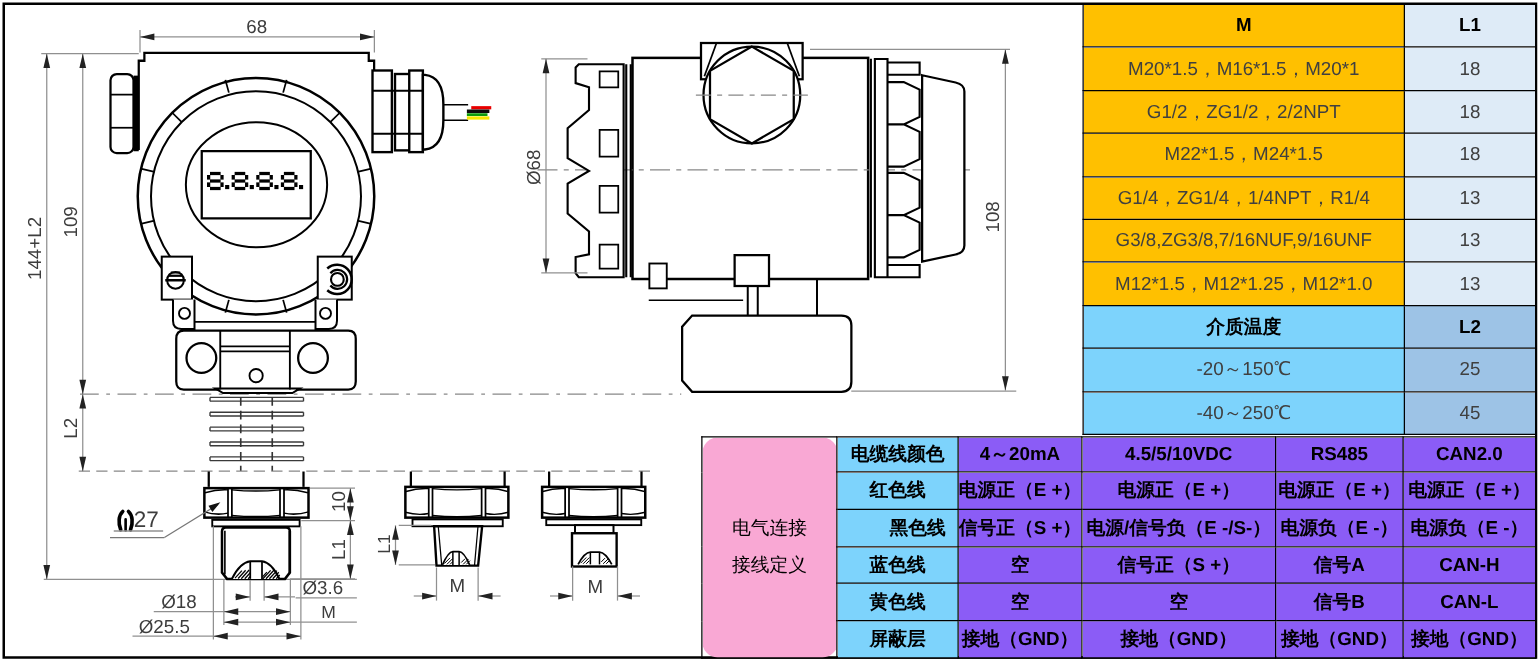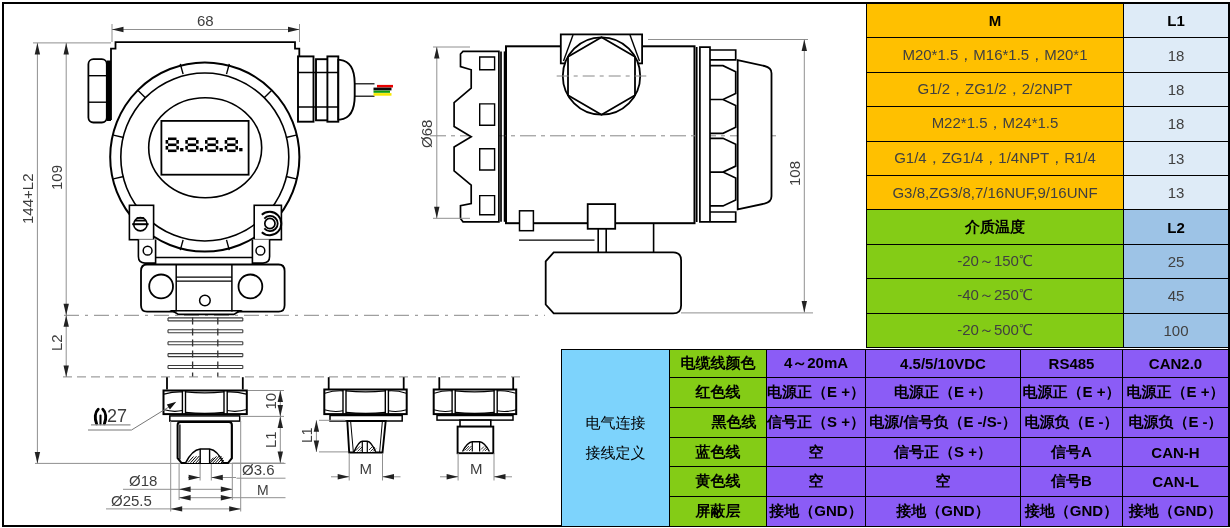--- a/index.html
+++ b/index.html
@@ -7,26 +7,26 @@
        font-family:"Liberation Sans", sans-serif;overflow:hidden;}
   .page-border{position:absolute;left:2px;top:2px;width:1224px;height:521px;
        border:2px solid #000;}
   table{border-collapse:collapse;position:absolute;table-layout:fixed;}
   td{border:1.4px solid #000;text-align:center;vertical-align:middle;
      font-size:15px;padding:0;overflow:hidden;white-space:nowrap;}
   .t1{left:866px;top:3px;width:362px;height:345px;}
   .t1 td{height:26.2px;font-size:15px;}
   .org{background:#FFC000;color:#404040;}
   .lb{background:#DEEBF7;color:#404040;}
-  .sal{background:#84cc16;color:#404040;}
+  .sal{background:#7dd3fc;color:#404040;}
   .mb{background:#9DC3E6;color:#404040;}
   .hdr{font-weight:bold;color:#000;font-size:16px;}
   .t2{left:561px;top:349px;width:667px;height:177px;}
   .t2 td{font-weight:bold;font-size:15px;}
-  .gray{background:#7dd3fc;font-weight:normal !important;}
+  .gray{background:#f9a8d4;font-weight:normal !important;border-radius:12px;}
   .yel{background:#8b5cf6;}
 </style>
 </head>
 <body>
 
 <div class="page-border"></div>
 
 <svg id="drw" width="870" height="528" viewBox="0 0 870 528" style="position:absolute;left:0;top:0;" fill="none" stroke-linecap="butt">
 <defs>
   <g id="arr-up">
@@ -477,34 +477,34 @@
       </tr>
   <tr>
         <td class="org">G1/4，ZG1/4，1/4NPT，R1/4</td>
         <td class="lb">13</td>
       </tr>
   <tr>
         <td class="org">G3/8,ZG3/8,7/16NUF,9/16UNF</td>
         <td class="lb">13</td>
       </tr>
   <tr>
+        <td class="org">M12*1.5，M12*1.25，M12*1.0</td>
+        <td class="lb">13</td>
+      </tr>
+  <tr>
         <td class="sal hdr">介质温度</td>
         <td class="mb hdr">L2</td>
       </tr>
   <tr>
         <td class="sal">-20～150℃</td>
         <td class="mb">25</td>
       </tr>
   <tr>
         <td class="sal">-40～250℃</td>
         <td class="mb">45</td>
-      </tr>
-  <tr>
-        <td class="sal">-20～500℃</td>
-        <td class="mb">100</td>
       </tr>
 </tbody>
   </table>
 
 <table class="t2">
   <colgroup>
       <col style="width:108px">
       <col style="width:97px">
       <col style="width:99px">
       <col style="width:155px">

